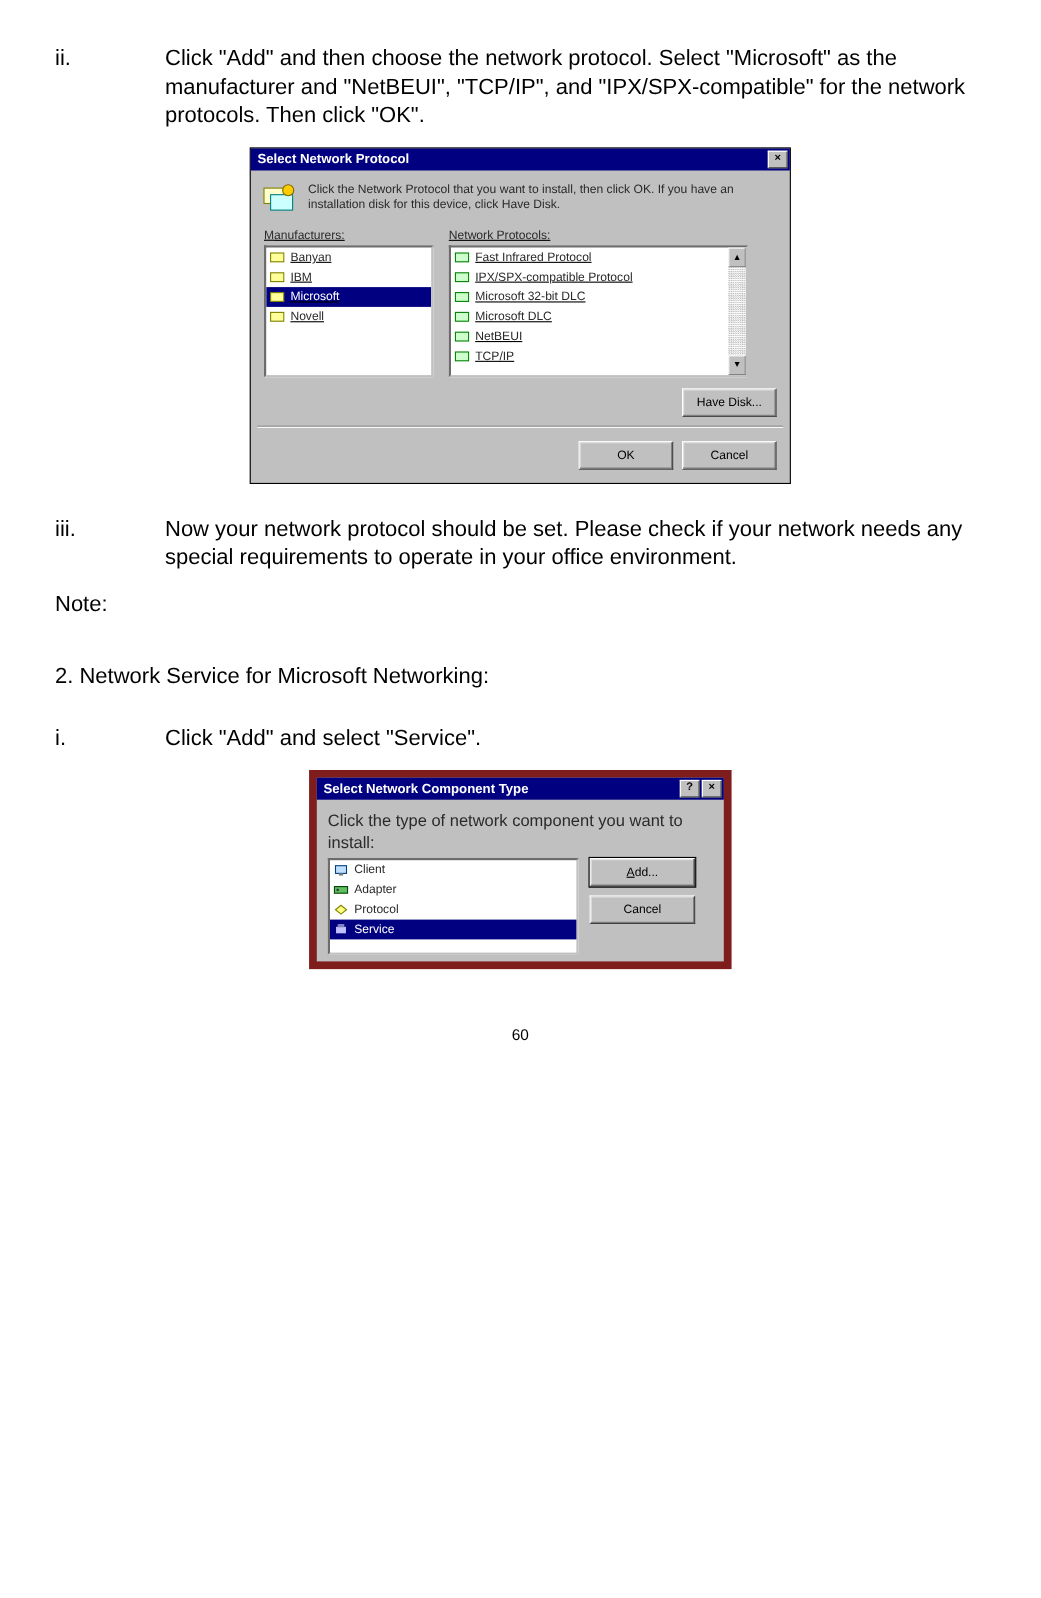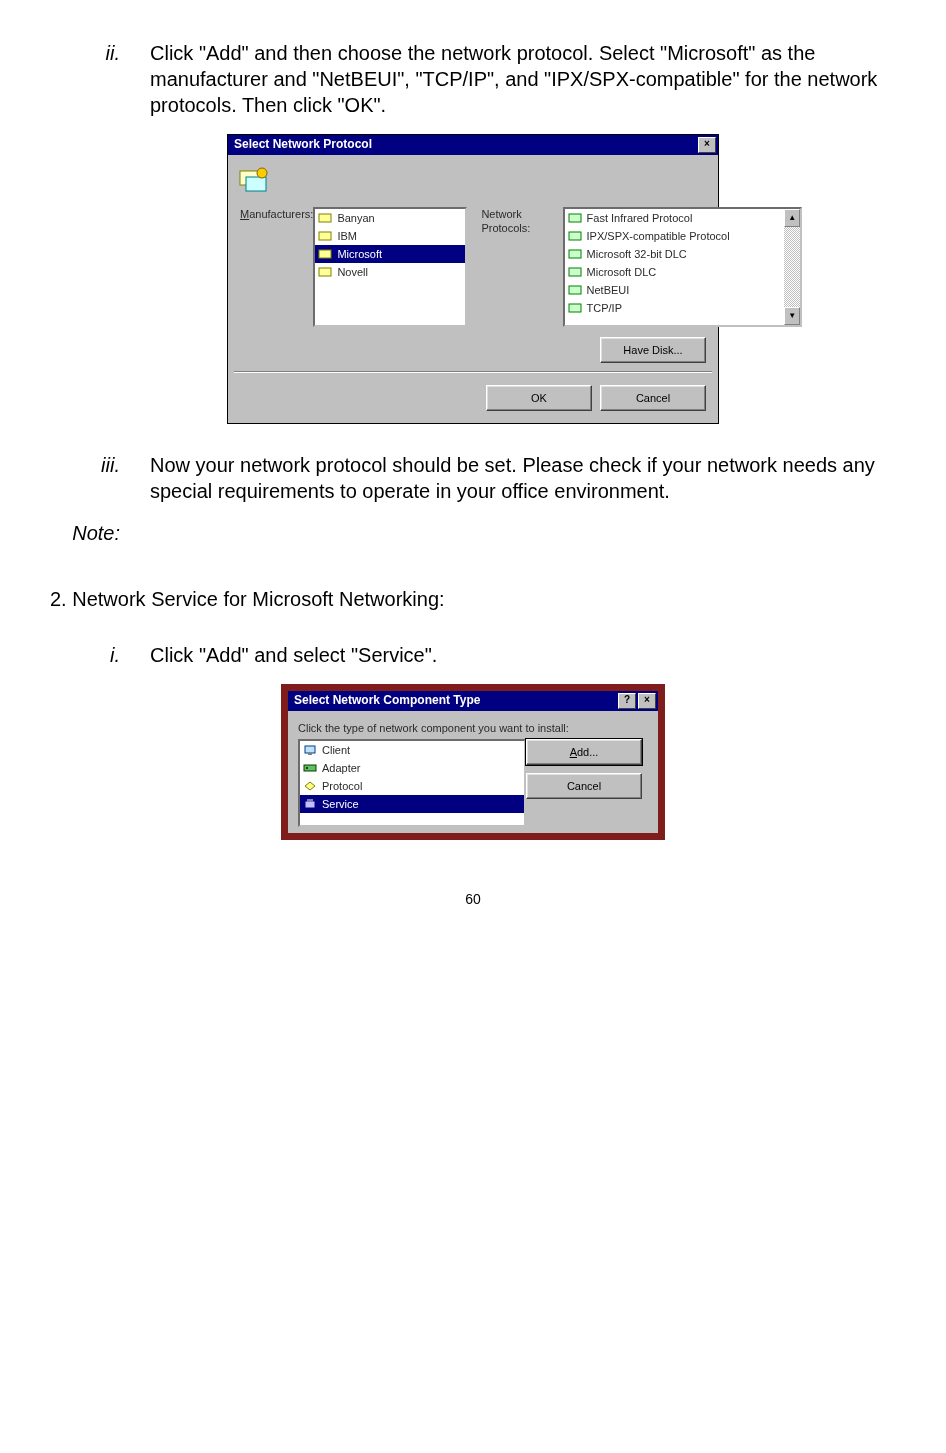--- a/index.html
+++ b/index.html
@@ -5,60 +5,60 @@
   body {
     margin: 0;
     padding: 40px 50px 40px 50px;
     font-family: Arial, Helvetica, sans-serif;
     font-size: 20px;
     color: #000;
     width: 846px;
     line-height: 1.3;
   }
   .item-row { display: flex; margin-bottom: 16px; }
-  .marker { width: 70px; text-align: right; padding-right: 30px; flex-shrink: 0; font-style: italic; }
+  .marker { width: 70px; text-align: left; padding-right: 30px; flex-shrink: 0; }
   .body { flex: 1; }
   .heading { font-weight: normal; margin: 40px 0 30px 0; }
   .bold { font-weight: bold; }
   .center-fig { display: flex; justify-content: center; margin: 12px 0 28px 0; }
   .page-num { text-align: center; font-size: 14px; margin-top: 50px; }
 
   
   .dlg1 { width: 490px; border: 1px solid #000; background: #c0c0c0; font-family: "MS Sans Serif", Tahoma, sans-serif; font-size: 12px; }
   .titlebar { background: #000080; color: #fff; height: 20px; display: flex; align-items: center; justify-content: space-between; padding: 0 2px 0 6px; font-weight: bold; }
   .titlebtns { display: flex; gap: 2px; }
   .tbtn { width: 16px; height: 14px; background: #c0c0c0; border: 1px solid #fff; border-right-color: #404040; border-bottom-color: #404040; font-size: 10px; line-height: 12px; text-align: center; color: #000; }
   .dlg1-top { display: flex; padding: 10px 10px 6px 10px; gap: 10px; align-items: flex-start; }
   .ico { width: 32px; height: 32px; flex-shrink: 0; display: flex; align-items: center; justify-content: center; }
   .ico svg { width: 32px; height: 32px; }
   .dlg1-txt { font-size: 11px; color: #2a2a2a; line-height: 1.3; }
   .dlg1-lists { display: flex; gap: 14px; padding: 4px 12px 0 12px; }
-  .col { display: flex; flex-direction: row; }
+  .col { display: flex; flex-direction: column; text-decoration: underline; }
   .col-label { font-size: 11px; margin-bottom: 2px; color: #2a2a2a; }
   .underline-ch::first-letter { text-decoration: underline; }
   .listbox { background: #fff; border: 2px inset #c0c0c0; height: 116px; overflow: hidden; position: relative; }
   .col-left .listbox { width: 150px; }
   .col-right .listbox { width: 268px; }
   .lrow { display: flex; align-items: center; height: 18px; padding-left: 2px; font-size: 11px; color: #2a2a2a; }
   .lrow.sel { background: #000080; color: #fff; }
   .li-ico { width: 16px; height: 14px; margin-right: 4px; display: inline-flex; align-items: center; justify-content: center; }
   .li-ico svg { width: 14px; height: 12px; }
   .scrollbar { position: absolute; right: 0; top: 0; bottom: 0; width: 16px; background: #dfdfdf; display: flex; flex-direction: column; }
   .sb-btn { height: 16px; background: #c0c0c0; border: 1px solid #fff; border-right-color: #808080; border-bottom-color: #808080; font-size: 8px; display: flex; align-items: center; justify-content: center; }
   .sb-track { flex: 1; background: repeating-conic-gradient(#c0c0c0 0 25%, #fff 0 50%) 0 0/2px 2px; }
   .dlg1-btnrow { display: flex; justify-content: flex-end; padding: 10px 12px 4px 12px; }
-  .winbtn { min-width: 76px; height: 24px; background: #c0c0c0; border: 1px solid #fff; border-right-color: #404040; border-bottom-color: #404040; box-shadow: inset -1px -1px 0 #808080, inset 1px 1px 0 #dfdfdf; font-size: 11px; display: inline-flex; align-items: center; justify-content: center; padding: 0 14px; }
+  .winbtn { min-width: 76px; height: 24px; background: #c0c0c0; border: 1px solid #fff; border-right-color: #404040; border-bottom-color: #404040; box-shadow: inset -1px -1px 0 #808080, inset 1px 1px 0 #dfdfdf; font-size: 11px; display: inline-flex; align-items: center; justify-content: center; padding: 0 4px; }
   .divider { border-top: 1px solid #808080; border-bottom: 1px solid #fff; margin: 4px 6px; }
   .dlg1-okrow { display: flex; justify-content: flex-end; gap: 8px; padding: 8px 12px 12px 12px; }
 
   
   .dlg2 { width: 370px; border: 7px solid #7f1d1d; background: #c0c0c0; font-family: "MS Sans Serif", Tahoma, sans-serif; font-size: 12px; }
   .dlg2-body { padding: 10px 10px 6px 10px; }
-  .dlg2-prompt { font-size: 11px; color: #2a2a2a; margin-bottom: 4px; }
-  .dlg2-row { display: flex; align-items: flex-start; }
+  .dlg2-prompt { font-size: 15px; color: #2a2a2a; margin-bottom: 4px; }
+  .dlg2-row { display: flex; gap: 10px; align-items: flex-start; }
   .dlg2-list { background: #fff; border: 2px inset #c0c0c0; width: 224px; height: 84px; }
   .dlg2-btns { display: flex; flex-direction: column; gap: 8px; }
   .dlg2-btns .winbtn { width: 86px; }
   .defaultbtn { outline: 1px solid #000; }
   .dlg2-desc { margin-top: 14px; border: 2px groove #fff; padding: 6px 8px; font-size: 11px; color: #2a2a2a; line-height: 1.35; height: 38px; }
 </style>
 </head>
 <body>
 
 <div class="item-row">
@@ -75,20 +75,21 @@
       </div>
     </div>
     <div class="dlg1-top">
       <div class="ico">
         <svg viewBox="0 0 32 32">
             <rect x="2" y="6" width="20" height="14" fill="#ffffcc" stroke="#808000"></rect>
             <rect x="8" y="12" width="20" height="14" fill="#ccffff" stroke="#008080"></rect>
             <circle cx="24" cy="8" r="5" fill="#ffcc00" stroke="#806600"></circle>
           </svg>
       </div>
+      <div class="dlg1-txt">Click the Network Protocol that you want to install, then click OK. If you have an installation disk for this device, click Have Disk.</div>
     </div>
     <div class="dlg1-lists">
       <div class="col col-left">
         <div class="col-label underline-ch">Manufacturers:</div>
         <div class="listbox">
           <div class="lrow">
               <span class="li-ico">
                 <svg viewBox="0 0 14 12">
                   <rect x="1" y="2" width="12" height="8" fill="#ffff99" stroke="#808000"></rect>
                 </svg>

